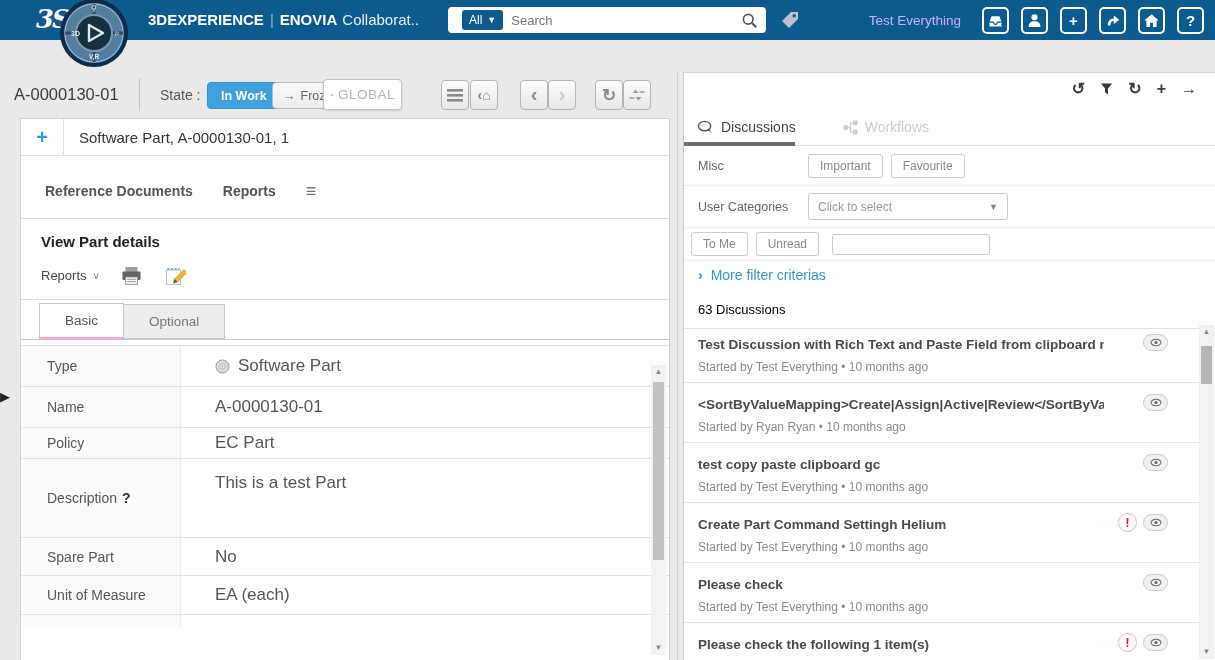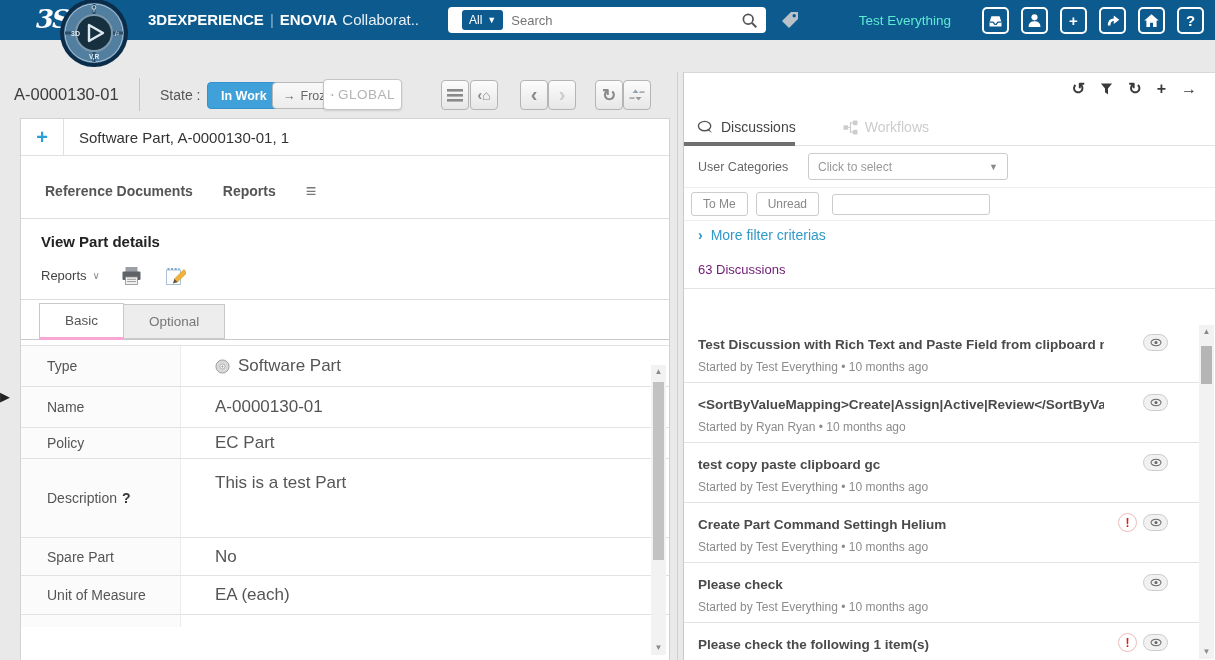--- a/index.html
+++ b/index.html
@@ -14,21 +14,21 @@
   .brand .sep{color:#8fb6d2;margin:0 6px;font-weight:normal}
   .brand .suffix{font-weight:normal;color:#e8f1f7;margin-left:5px}
   .searchbox{position:absolute;left:448px;top:7px;width:318px;height:26px;background:#fff;border-radius:4px;display:flex;align-items:center}
   .all-btn{margin-left:14px;height:20px;background:#0d5a8e;border-radius:3px;color:#fff;font-size:12px;
     display:flex;align-items:center;gap:5px;padding:0 7px;cursor:pointer}
   .all-btn .dd{font-size:9px;line-height:1}
   .searchbox input{flex:1;border:none;outline:none;font-size:13px;color:#666;padding:0 8px;background:transparent;min-width:0}
   .searchbox .mag{margin-right:8px;display:flex}
   .tag{position:absolute;left:779px;top:9px;display:flex}
   .topright{position:absolute;right:11px;top:0;height:40px;display:flex;align-items:center;gap:12px}
-  .username{color:#5eead4;font-size:13.5px;margin-right:19px}
+  .username{color:#c4b5fd;font-size:13.5px;margin-right:9px}
   .tb-btn{width:27px;height:27px;border:2px solid #fff;border-radius:5px;display:flex;align-items:center;justify-content:center;color:#fff;cursor:pointer}
   .tb-btn .q{font-size:15px;font-weight:bold}
   
   .objid{position:absolute;left:14px;top:85px;font-size:16.5px;color:#3c3c3c}
   .tdiv1{position:absolute;left:139px;top:78px;height:33px;width:1px;background:#c6c6c6}
   .statelbl{position:absolute;left:160px;top:87px;font-size:14px;color:#555}
   .btn-inwork{position:absolute;left:207px;top:82px;height:27px;padding:10px 13px;background:#3fa0da;border:1px solid #3391cc;
     border-radius:4px;color:#fff;font-size:12.5px;font-weight:bold;display:flex;align-items:center;cursor:pointer}
   .btn-frozen{position:absolute;left:272px;top:82px;height:27px;padding:0 10px;background:linear-gradient(#f9f9f9,#ececec);
     border:1px solid #b9b9b9;border-radius:4px;color:#666;font-size:12.5px;display:flex;align-items:center;gap:5px;cursor:pointer}
@@ -88,21 +88,21 @@
   .filters{position:absolute;left:0;top:73px;right:0}
   .frow2{display:flex;align-items:center;border-bottom:1px solid #ededed;padding:0 14px}
   .flab2{width:110px;font-size:12.5px;color:#666}
   .chip{border:1px solid #ccc;border-radius:3px;background:#fff;color:#888;font-size:12px;padding:4px 11px;margin-right:8px;cursor:pointer;white-space:nowrap}
   .selbox{width:200px;height:27px;border:1px solid #ccc;border-radius:3px;display:flex;align-items:center;
     justify-content:space-between;padding:0 9px;color:#999;font-size:12px;cursor:pointer}
   .selbox .dd{color:#888;font-size:9px}
   .qinput{width:158px;height:21px;border:1px solid #ccc;border-radius:3px;margin-left:5px;outline:none;padding:0 6px;font-size:12px}
   .more-link{color:#3099c8;font-size:14px;padding:6px 14px;display:flex;gap:8px;align-items:center;cursor:pointer}
   .more-link .gl{font-size:14px;font-weight:bold}
-  .dcount{padding:13px 14px 11px;font-size:13px;color:#701a75;border-bottom:1px solid #e3e3e3}
+  .dcount{padding:13px 14px 11px;font-size:13px;color:#000000;border-bottom:1px solid #e3e3e3}
   .dlist{position:absolute;left:0;top:250px;right:16px;bottom:0;overflow:hidden}
   .ditem{height:60px;border-bottom:1px solid #e3e3e3;padding:14px 95px 0 14px;position:relative;cursor:pointer}
   .dtitle{font-size:13.5px;font-weight:bold;color:#4a4a4a;white-space:nowrap;overflow:hidden}
   .dmeta{font-size:12px;color:#8c8c8c;margin-top:8px;white-space:nowrap}
   .eye-badge{position:absolute;right:31px;top:11px;width:25px;height:17px;border:1px solid #ccc;border-radius:9px;
     background:#f1f1f1;display:flex;align-items:center;justify-content:center;cursor:pointer}
   .imp-badge{position:absolute;right:62px;top:10px;width:19px;height:19px;border:1px solid #edbcbc;border-radius:50%;
     background:#fff;color:#e21818;font-weight:bold;font-size:12px;display:flex;align-items:center;justify-content:center}
 </style>
 </head>
@@ -341,20 +341,25 @@
           <rect x="0.5" y="5.5" width="5" height="5" rx="1" fill="#cdcdcd"></rect>
           <rect x="10.5" y="0.5" width="5" height="5" rx="1" fill="#cdcdcd"></rect>
           <rect x="10.5" y="10.5" width="5" height="5" rx="1" fill="#cdcdcd"></rect>
           <path d="M5.5 8 H8 M8 8 V3 H10.5 M8 8 V13 H10.5" stroke="#cdcdcd" stroke-width="1.3" fill="none"></path>
         </svg>
       <span>Workflows</span>
     </div>
     <div class="rtab-bar"></div>
   </div>
   <div class="filters">
+    <div class="frow2" style="height:40px">
+      <span class="flab2">Misc</span>
+      <span class="chip">Important</span>
+      <span class="chip">Favourite</span>
+    </div>
     <div class="frow2" style="height:42px">
       <span class="flab2">User Categories</span>
       <div class="selbox">
         <span>Click to select</span>
         <span class="dd">▼</span>
       </div>
     </div>
     <div class="frow2" style="height:33px;padding-left:7px">
       <span class="chip">To Me</span>
       <span class="chip">Unread</span>

